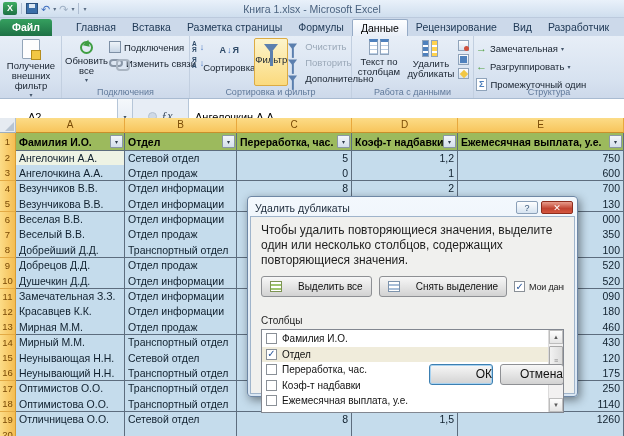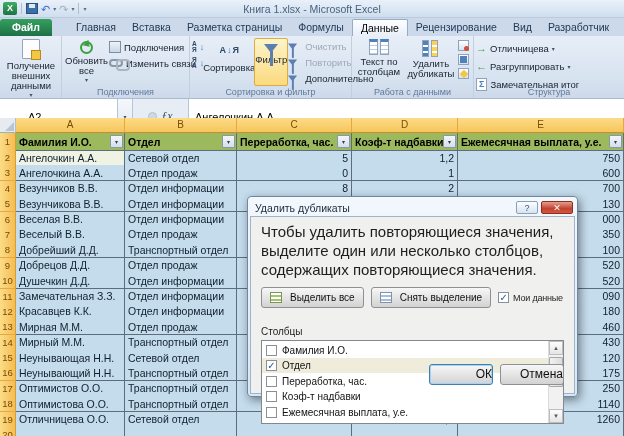--- a/index.html
+++ b/index.html
@@ -125,23 +125,23 @@
   .dialog { position:absolute; left:247px; top:196px; width:331px; height:201px;
     background:linear-gradient(#f3f8fd,#d9e6f3); border:1px solid #6e87a5; border-radius:4px;
     box-shadow:2px 3px 10px rgba(0,0,0,.45); padding:2px; z-index:10; }
   .dlg-titlebar { height:17px; display:flex; align-items:center; padding:0 2px 0 5px; }
   .dlg-title { flex:1; font-size:10.5px; color:#1c2a3a; }
   .dlg-help { width:22px; height:13px; background:linear-gradient(#fdfefe,#d6e3f1); border:1px solid #8ba0b8;
     border-radius:2px; text-align:center; font-size:9px; line-height:12px; color:#3b5a7c; margin-right:3px; }
   .dlg-close { width:32px; height:13px; background:linear-gradient(#e89c8c,#c14331 60%,#d4573f); border:1px solid #8e2d1e;
     border-radius:2px; text-align:center; font-size:9px; line-height:12px; color:#fff; font-weight:bold; }
   .dlg-body { background:#f0f0ee; border:1px solid #9fb4cb; height:178px; padding:6px 10px 8px; position:relative; }
-  .dlg-desc { font-size:15px; color:#1e1e1e; line-height:1.25; }
+  .dlg-desc { font-size:12px; color:#1e1e1e; line-height:1.25; }
   .dlg-toolrow { display:flex; align-items:center; margin-top:8px; gap:7px; }
-  .dbtn { display:flex; align-items:center; gap:8px; height:21px; padding:0 8px;
+  .dbtn { display:flex; align-items:center; gap:16px; height:21px; padding:0 8px;
     background:linear-gradient(#f7f7f7,#e3e3e3 55%,#d2d2d2); border:1px solid #8e9094; border-radius:3px;
     font-size:10px; color:#111; white-space:nowrap; }
   .li-ic { width:12px; height:11px; background:repeating-linear-gradient(#fff 0 2px,#9ec56f 2px 4px);
     border:1px solid #7d9452; }
   .li-ic.unsel { background:repeating-linear-gradient(#fff 0 2px,#a8bed8 2px 4px); border-color:#7d93ac; }
   .cbx { width:11px; height:11px; background:#fff; border:1px solid #8a9097; display:inline-flex;
     align-items:center; justify-content:center; font-size:10px; color:#2b579a; line-height:10px; flex:none; }
   .hdr-cb { display:flex; align-items:center; gap:4px; font-size:9px; color:#1e1e1e;
     white-space:nowrap; overflow:hidden; flex:1; letter-spacing:-0.2px; }
   .cols-label { margin-top:18px; font-size:10px; color:#1e1e1e; }
@@ -191,21 +191,21 @@
       <div class="tab">Рецензирование</div>
       <div class="tab">Вид</div>
       <div class="tab">Разработчик</div>
     </div>
 
   <div class="ribbon">
 
     <div class="rgroup g-external">
       <div class="bigbtn">
         <span class="ic ic-external"></span>
-        <span class="lbl2">Получение внешних данными</span>
+        <span class="lbl2">Получение внешних фильтр</span>
         <span class="caret">▾</span>
       </div>
     </div>
 
     <div class="rgroup g-conn">
       <div class="hflex">
         <div class="bigbtn" style="width:46px">
           <span class="ic ic-refresh"></span>
           <span class="lbl2">Обновить все</span>
           <span class="caret">▾</span>
@@ -294,31 +294,31 @@
           <span class="mini-ic yellow"></span>
         </div>
       </div>
       <div class="rgroup-label">Работа с данными</div>
     </div>
 
     <div class="rgroup g-outline">
       <div class="vstack" style="padding-top:2px; gap:2px">
         <div class="smallbtn">
           <span class="arrow-g">→</span>
-          <span>Отличницева</span>
+          <span>Замечательная</span>
           <span class="caret">▾</span>
         </div>
         <div class="smallbtn">
           <span class="arrow-g">←</span>
           <span>Разгруппировать</span>
           <span class="caret">▾</span>
         </div>
         <div class="smallbtn">
           <span class="ic-subtotal">Σ</span>
-          <span>Замечательная итог</span>
+          <span>Промежуточный один</span>
         </div>
       </div>
       <div class="rgroup-label">Структура</div>
     </div>
   </div>
 
   <div class="fbar">
     <div class="namebox">A2</div>
     <div class="nb-drop">▾</div>
     <div class="fx-zone">

